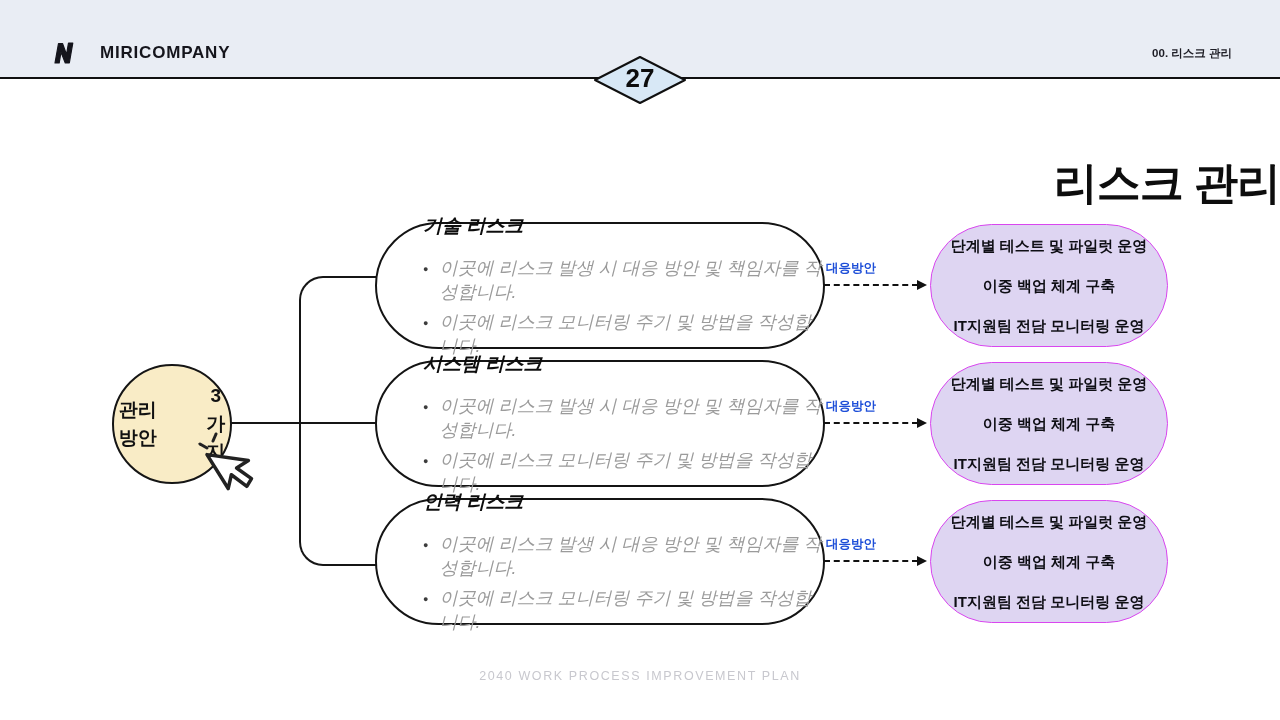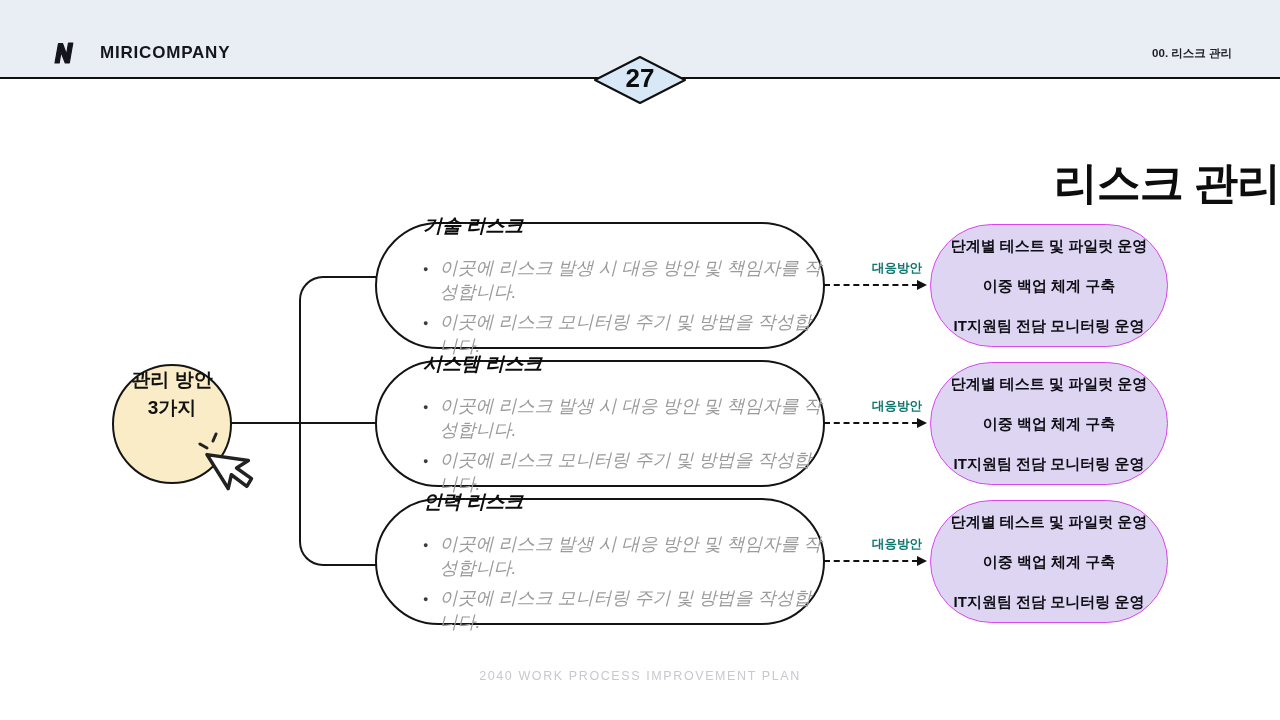--- a/index.html
+++ b/index.html
@@ -30,22 +30,23 @@
   .slide-title {
     position: absolute; left: 0; top: 112px; width: 1280px;
     text-align: right; font-size: 44px; font-weight: 900; color: #0d0d0d;
     letter-spacing: -1px;
     margin-top: 42px;
   }
   
   .hub-circle {
     position: absolute; left: 112px; top: 364px; width: 120px; height: 120px;
     background: #f9ecc6; border: 2px solid #151515; border-radius: 50%;
-    display: flex; flex-direction: column; align-items: center; justify-content: flex-start;
+    display: flex; flex-direction: row; align-items: center; justify-content: flex-start;
     text-align: center;
+    gap: 40px;
   }
   .hub-circle .l { font-size: 19px; font-weight: 800; line-height: 28px; color: #111; }
   .cursor-wrap { position: absolute; left: 192px; top: 432px; width: 80px; height: 80px; }
   
   .hub-line {
     position: absolute; left: 230px; top: 422px; width: 146px; height: 0;
     border-top: 2px solid #151515;
   }
   .bracket {
     position: absolute; left: 299px; top: 276px; width: 77px; height: 290px;
@@ -58,22 +59,22 @@
     background: #ffffff; border: 2px solid #141414; border-radius: 64px;
     display: flex; flex-direction: column; justify-content: center;
     padding-left: 46px;
     font-style: italic;
   }
   .risk-title { font-size: 19px; font-weight: 800; color: #0d0d0d; margin-bottom: 11px; }
   .bullet-row { display: flex; align-items: baseline; margin-top: 6px; }
   .bullet-dot { font-size: 9px; color: #3c3c3c; margin-right: 11px; position: relative; top: -2px; }
   .bullet-text { font-size: 18px; color: #9b9b9b; }
   .arrow-label {
-    position: absolute; left: 826px; width: 96px; text-align: right;
-    font-size: 12.5px; font-weight: 700; color: #0f766e;
+    position: absolute; left: 826px; width: 96px; text-align: left;
+    font-size: 12.5px; font-weight: 700; color: #1d4ed8;
   }
   .dashed-arrow { position: absolute; left: 824px; width: 94px; height: 0; border-top: 2.5px dashed #111; }
   .arrow-head {
     position: absolute; left: 917px; width: 0; height: 0;
     border-left: 10px solid #111; border-top: 5px solid transparent; border-bottom: 5px solid transparent;
   }
   .response-pill {
     position: absolute; left: 930px; width: 238px; height: 123px;
     background: #ded5f2; border: 1px solid #d946ef; border-radius: 62px;
     display: flex; flex-direction: column; align-items: center; justify-content: center;

